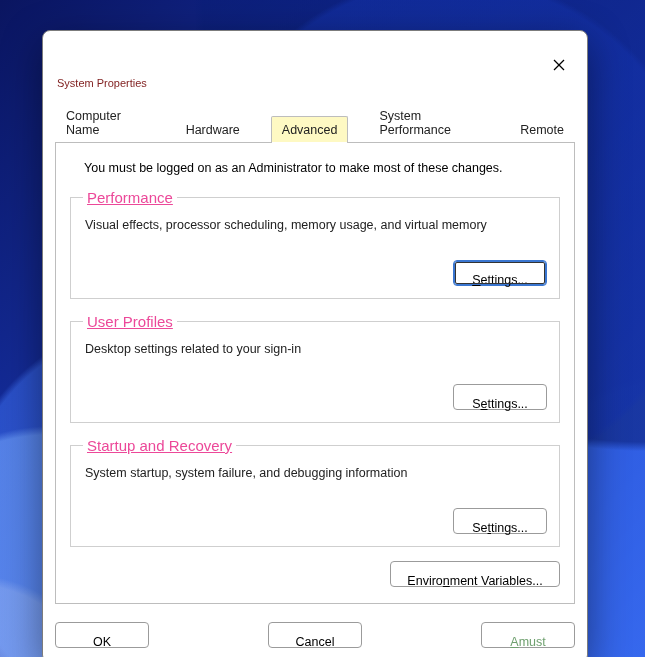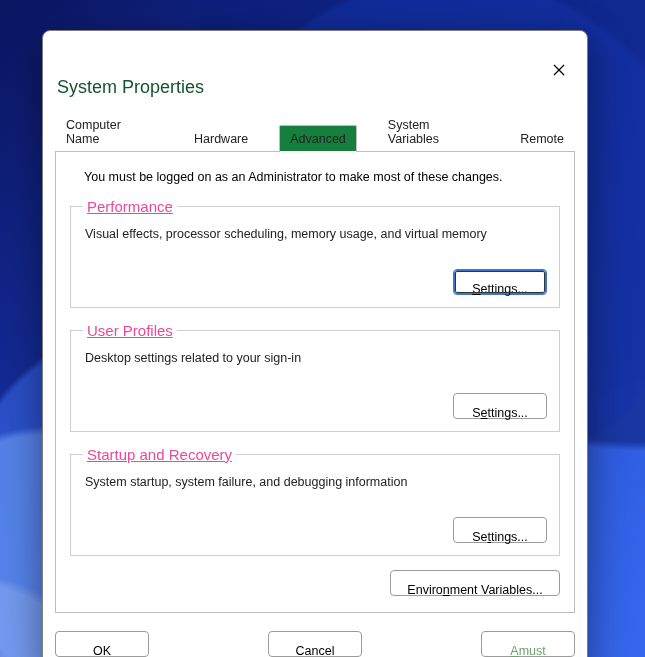--- a/index.html
+++ b/index.html
@@ -42,22 +42,22 @@
     flex-direction: column;
   }
 
   .titlebar {
     display: flex;
     align-items: center;
     padding: 10px 8px 6px 14px;
   }
   .titlebar .title {
     flex: 1;
-    font-size: 18px;
-    color: #14532d;
+    font-size: 11px;
+    color: #7f1d1d;
     margin-top: 36px;
   }
   .close-btn {
     width: 40px; height: 28px;
     display: flex; align-items: center; justify-content: center;
     border-radius: 4px;
   }
   .close-btn svg { width: 12px; height: 12px; }
 
   
@@ -77,21 +77,21 @@
     font-size: 12.5px;
     color: #222;
     border: 1px solid transparent;
     border-bottom: none;
     position: relative;
     top: 1px;
     cursor: default;
   }
   .tab.active {
     border-color: #bdbdbd;
-    background: #15803d;
+    background: #fef9c3;
     border-top-left-radius: 2px;
     border-top-right-radius: 2px;
   }
   .tab.active::after {
     
     content: "";
     position: absolute;
     left: 0; right: 0; bottom: -1px; height: 2px;
     background: #ffffff;
   }
@@ -183,21 +183,21 @@
         <line x1="11" y1="1" x2="1" y2="11" stroke="#000" stroke-width="1.2"></line>
       </svg>
     </div>
   </div>
 
   <div class="tab-area">
     <div class="tabstrip">
       <div class="tab">Computer Name</div>
       <div class="tab">Hardware</div>
       <div class="tab active">Advanced</div>
-      <div class="tab">System Variables</div>
+      <div class="tab">System Performance</div>
       <div class="tab">Remote</div>
     </div>
   </div>
 
   <div class="tab-body">
 
     <div class="intro">You must be logged on as an Administrator to make most of these changes.</div>
 
     <fieldset class="group">
       <legend>Performance</legend>

